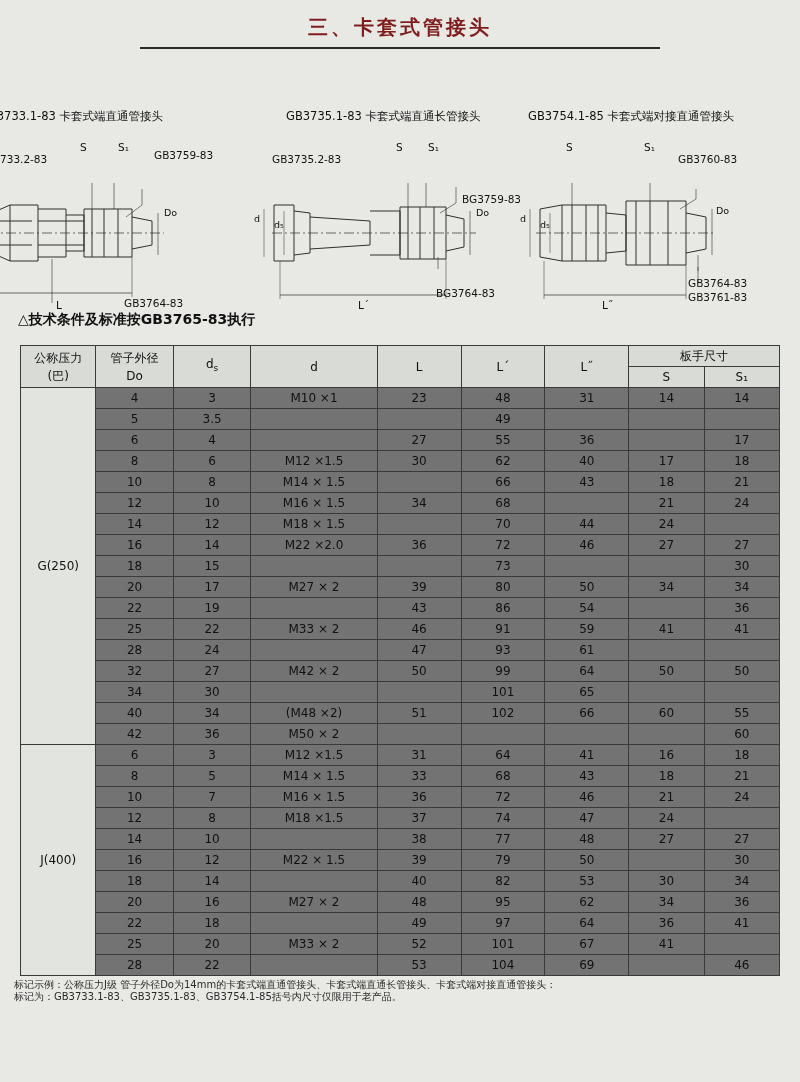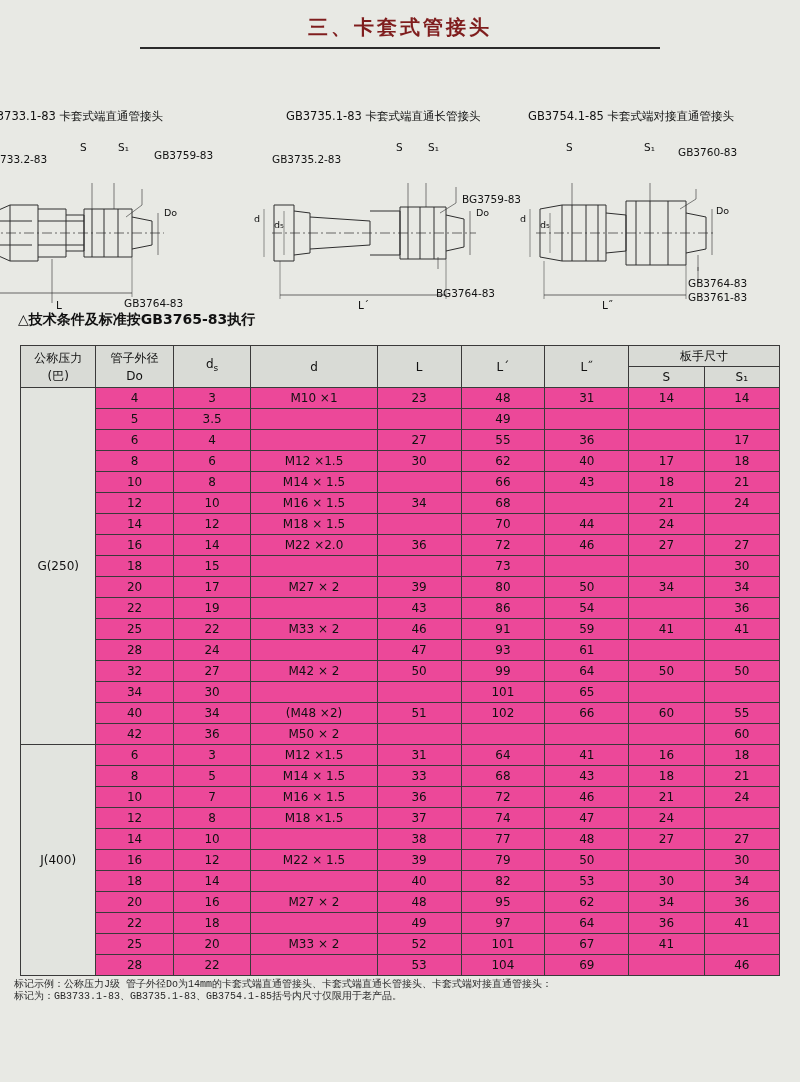--- a/index.html
+++ b/index.html
@@ -54,21 +54,21 @@
     padding:4px 0 16px 18px;
     color:#111;
   }
   
   .tbl-wrap{
     padding:0 20px 0 20px;
   }
   table.spec{
     border-collapse:collapse;
     width:760px;
-    background:#ec4899;
+    background:#737373;
     font-size:12px;
     padding-left:16px;
   }
   table.spec th,table.spec td{
     border:1px solid #3a3a3a;
     text-align:center;
     vertical-align:middle;
     padding:0;
     height:20px;
     line-height:18px;
@@ -91,21 +91,21 @@
   .col-s1{width:70px;}
   .sub{font-size:9px;vertical-align:sub;}
   .grp{background:#e2e4df;}
   
   .footer{
     padding:3px 0 0 14px;
     font-size:10px;
     line-height:12px;
     color:#2a2a2a;
   }
-  .footer div{white-space:nowrap;font-family:Liberation Mono, monospace;}
+  .footer div{white-space:nowrap;}
 </style>
 </head>
 <body>
 
 <div class="page-title">三、卡套式管接头</div>
 <div class="title-rule"></div>
 
 <div class="drawings">
 
   <div class="dwg" style="left:-8px;top:52px;width:250px;height:200px;">
@@ -211,21 +211,21 @@
         <path d="M186 46 L186 56 L170 66" stroke-width="0.6"></path>
         <path d="M188 128 L188 112" stroke-width="0.6"></path>
         <path d="M188 140 L188 124" stroke-width="0.6"></path>
         <path d="M202 66 L202 112" stroke-width="0.6"></path>
         <path d="M20 66 L20 114" stroke-width="0.5"></path>
         <path d="M40 70 L40 110" stroke-width="0.5"></path>
       </g>
     </svg>
     <div class="lbl" style="left:56px;top:32px;">S</div>
     <div class="lbl" style="left:134px;top:32px;">S₁</div>
-    <div class="lbl" style="left:168px;top:37px;">GB3760-83</div>
+    <div class="lbl" style="left:168px;top:44px;">GB3760-83</div>
     <div class="lbl small" style="left:206px;top:96px;">Do</div>
     <div class="lbl" style="left:92px;top:190px;">L˝</div>
     <div class="lbl" style="left:178px;top:168px;">GB3764-83</div>
     <div class="lbl" style="left:178px;top:182px;">GB3761-83</div>
     <div class="lbl small" style="left:30px;top:110px;">d₅</div>
     <div class="lbl small" style="left:10px;top:104px;">d</div>
   </div>
 </div>
 
 <div class="tech-note">△技术条件及标准按GB3765-83执行</div>

